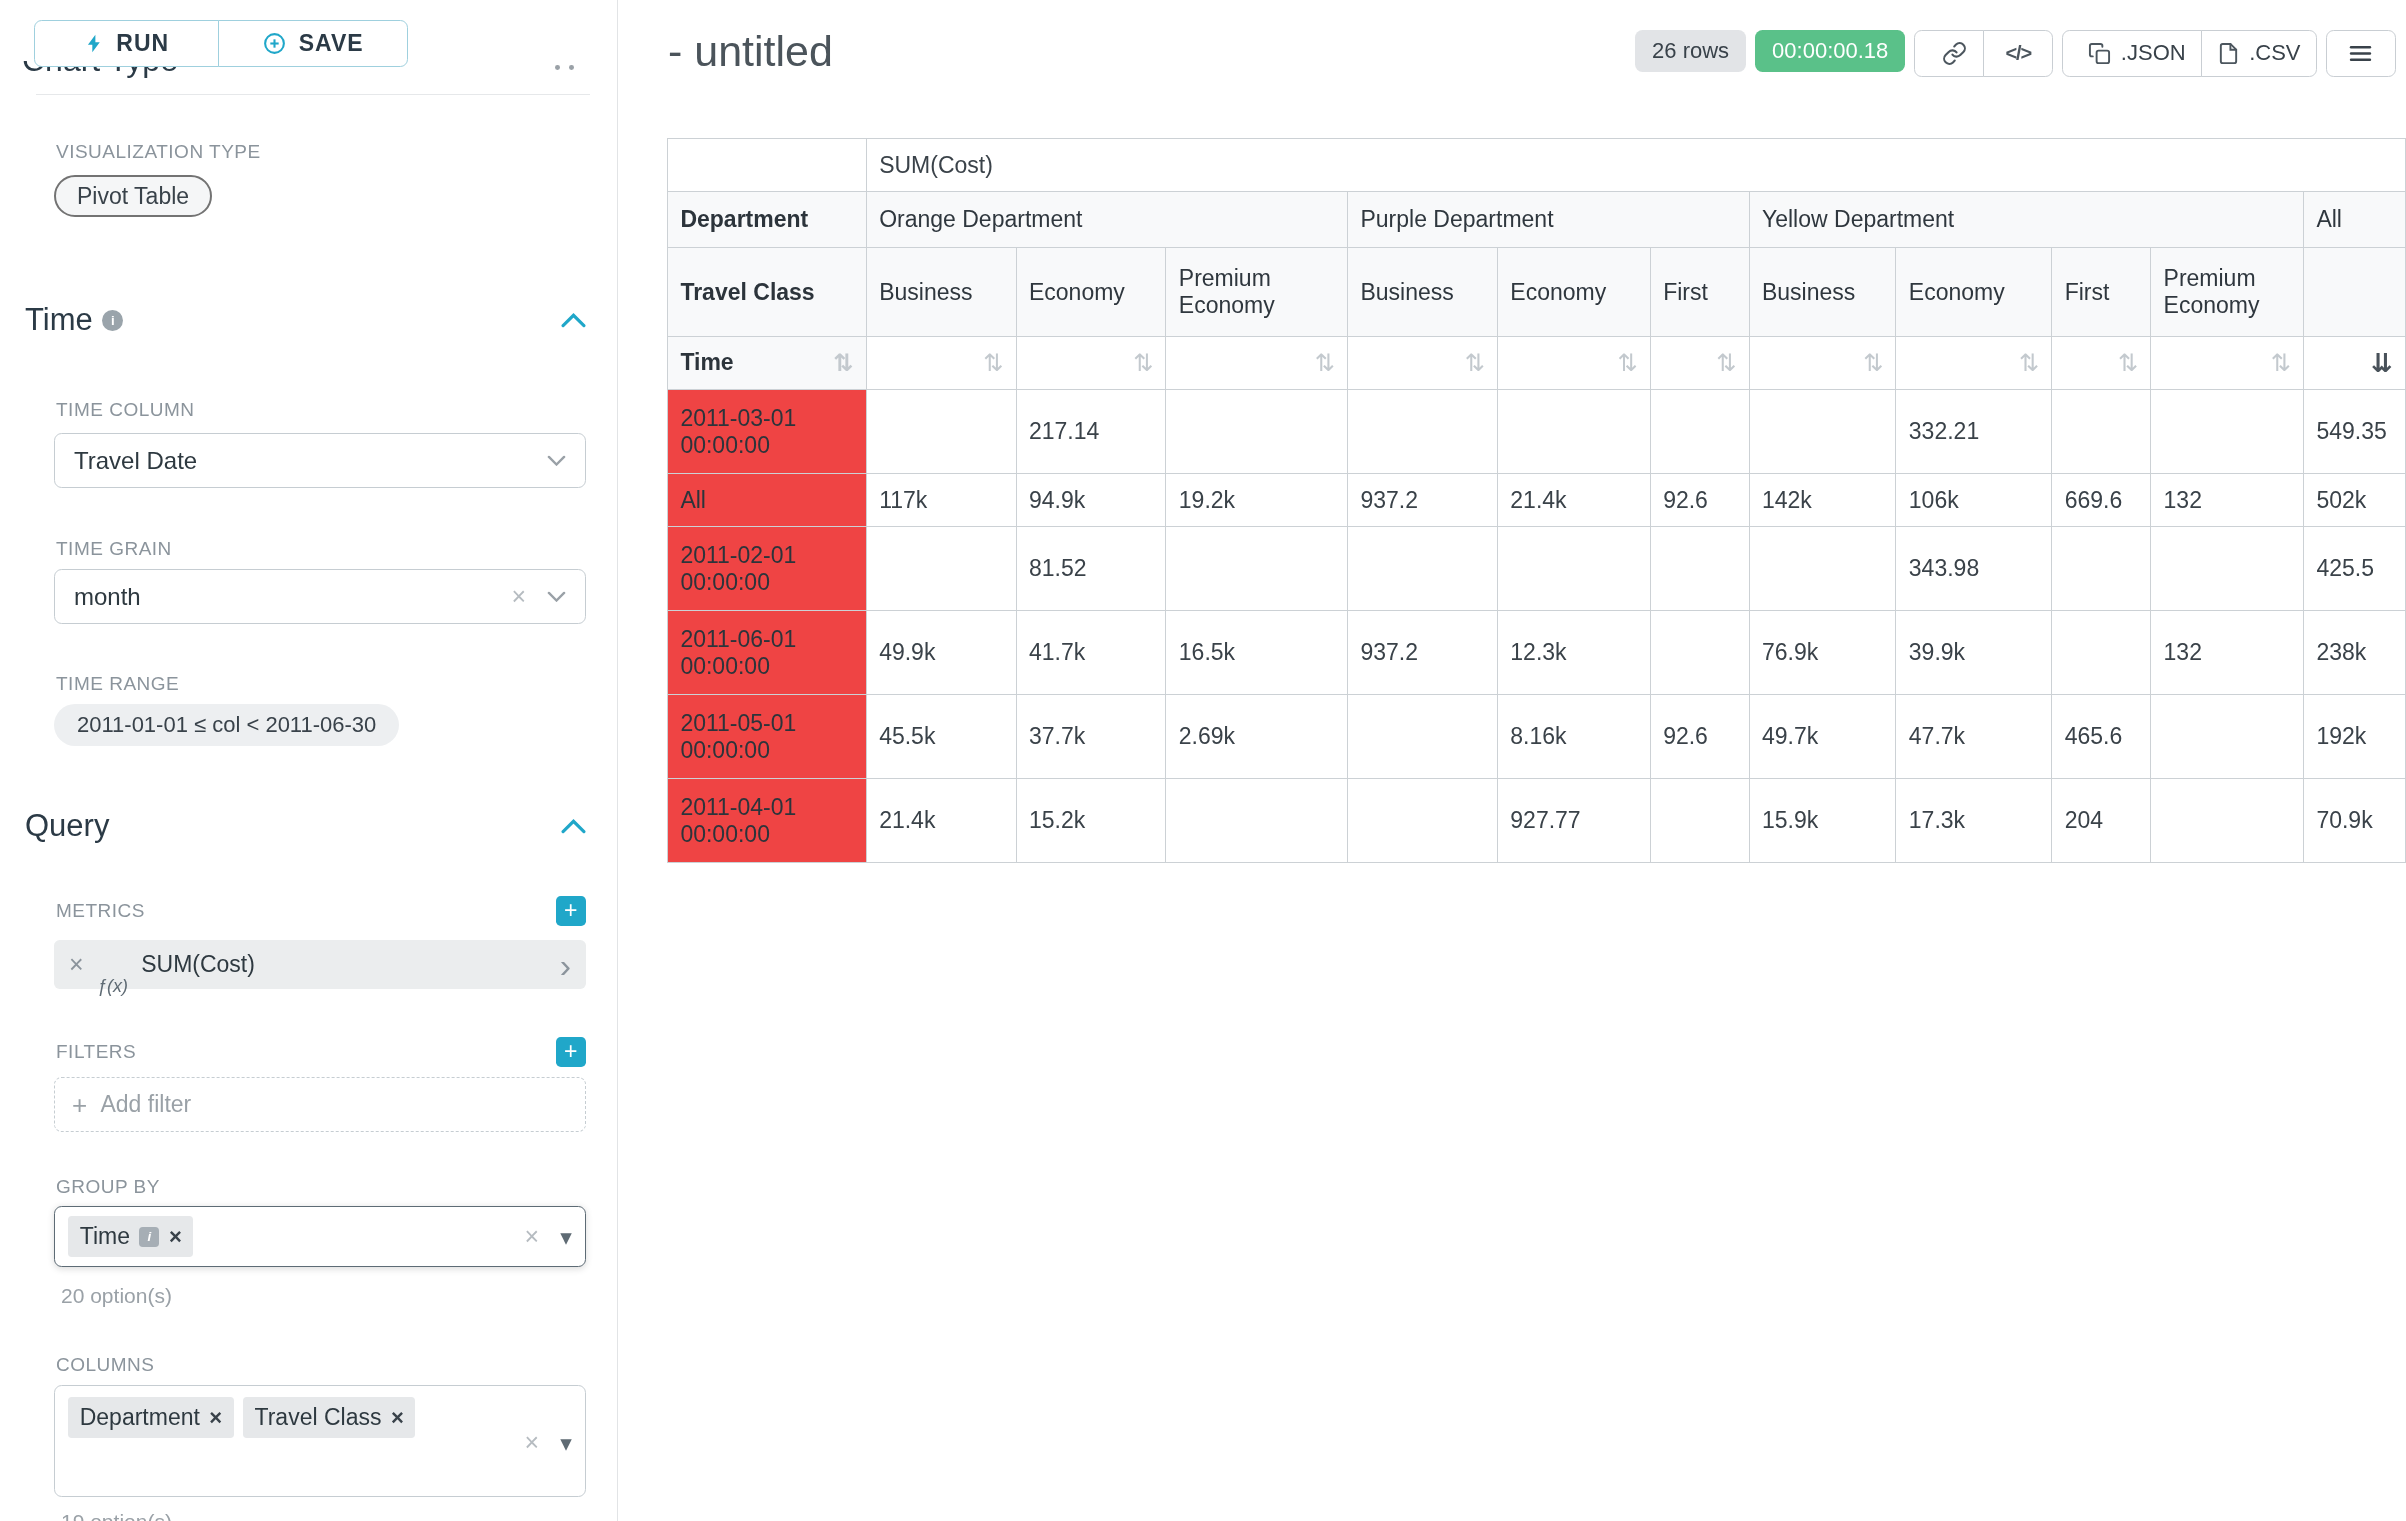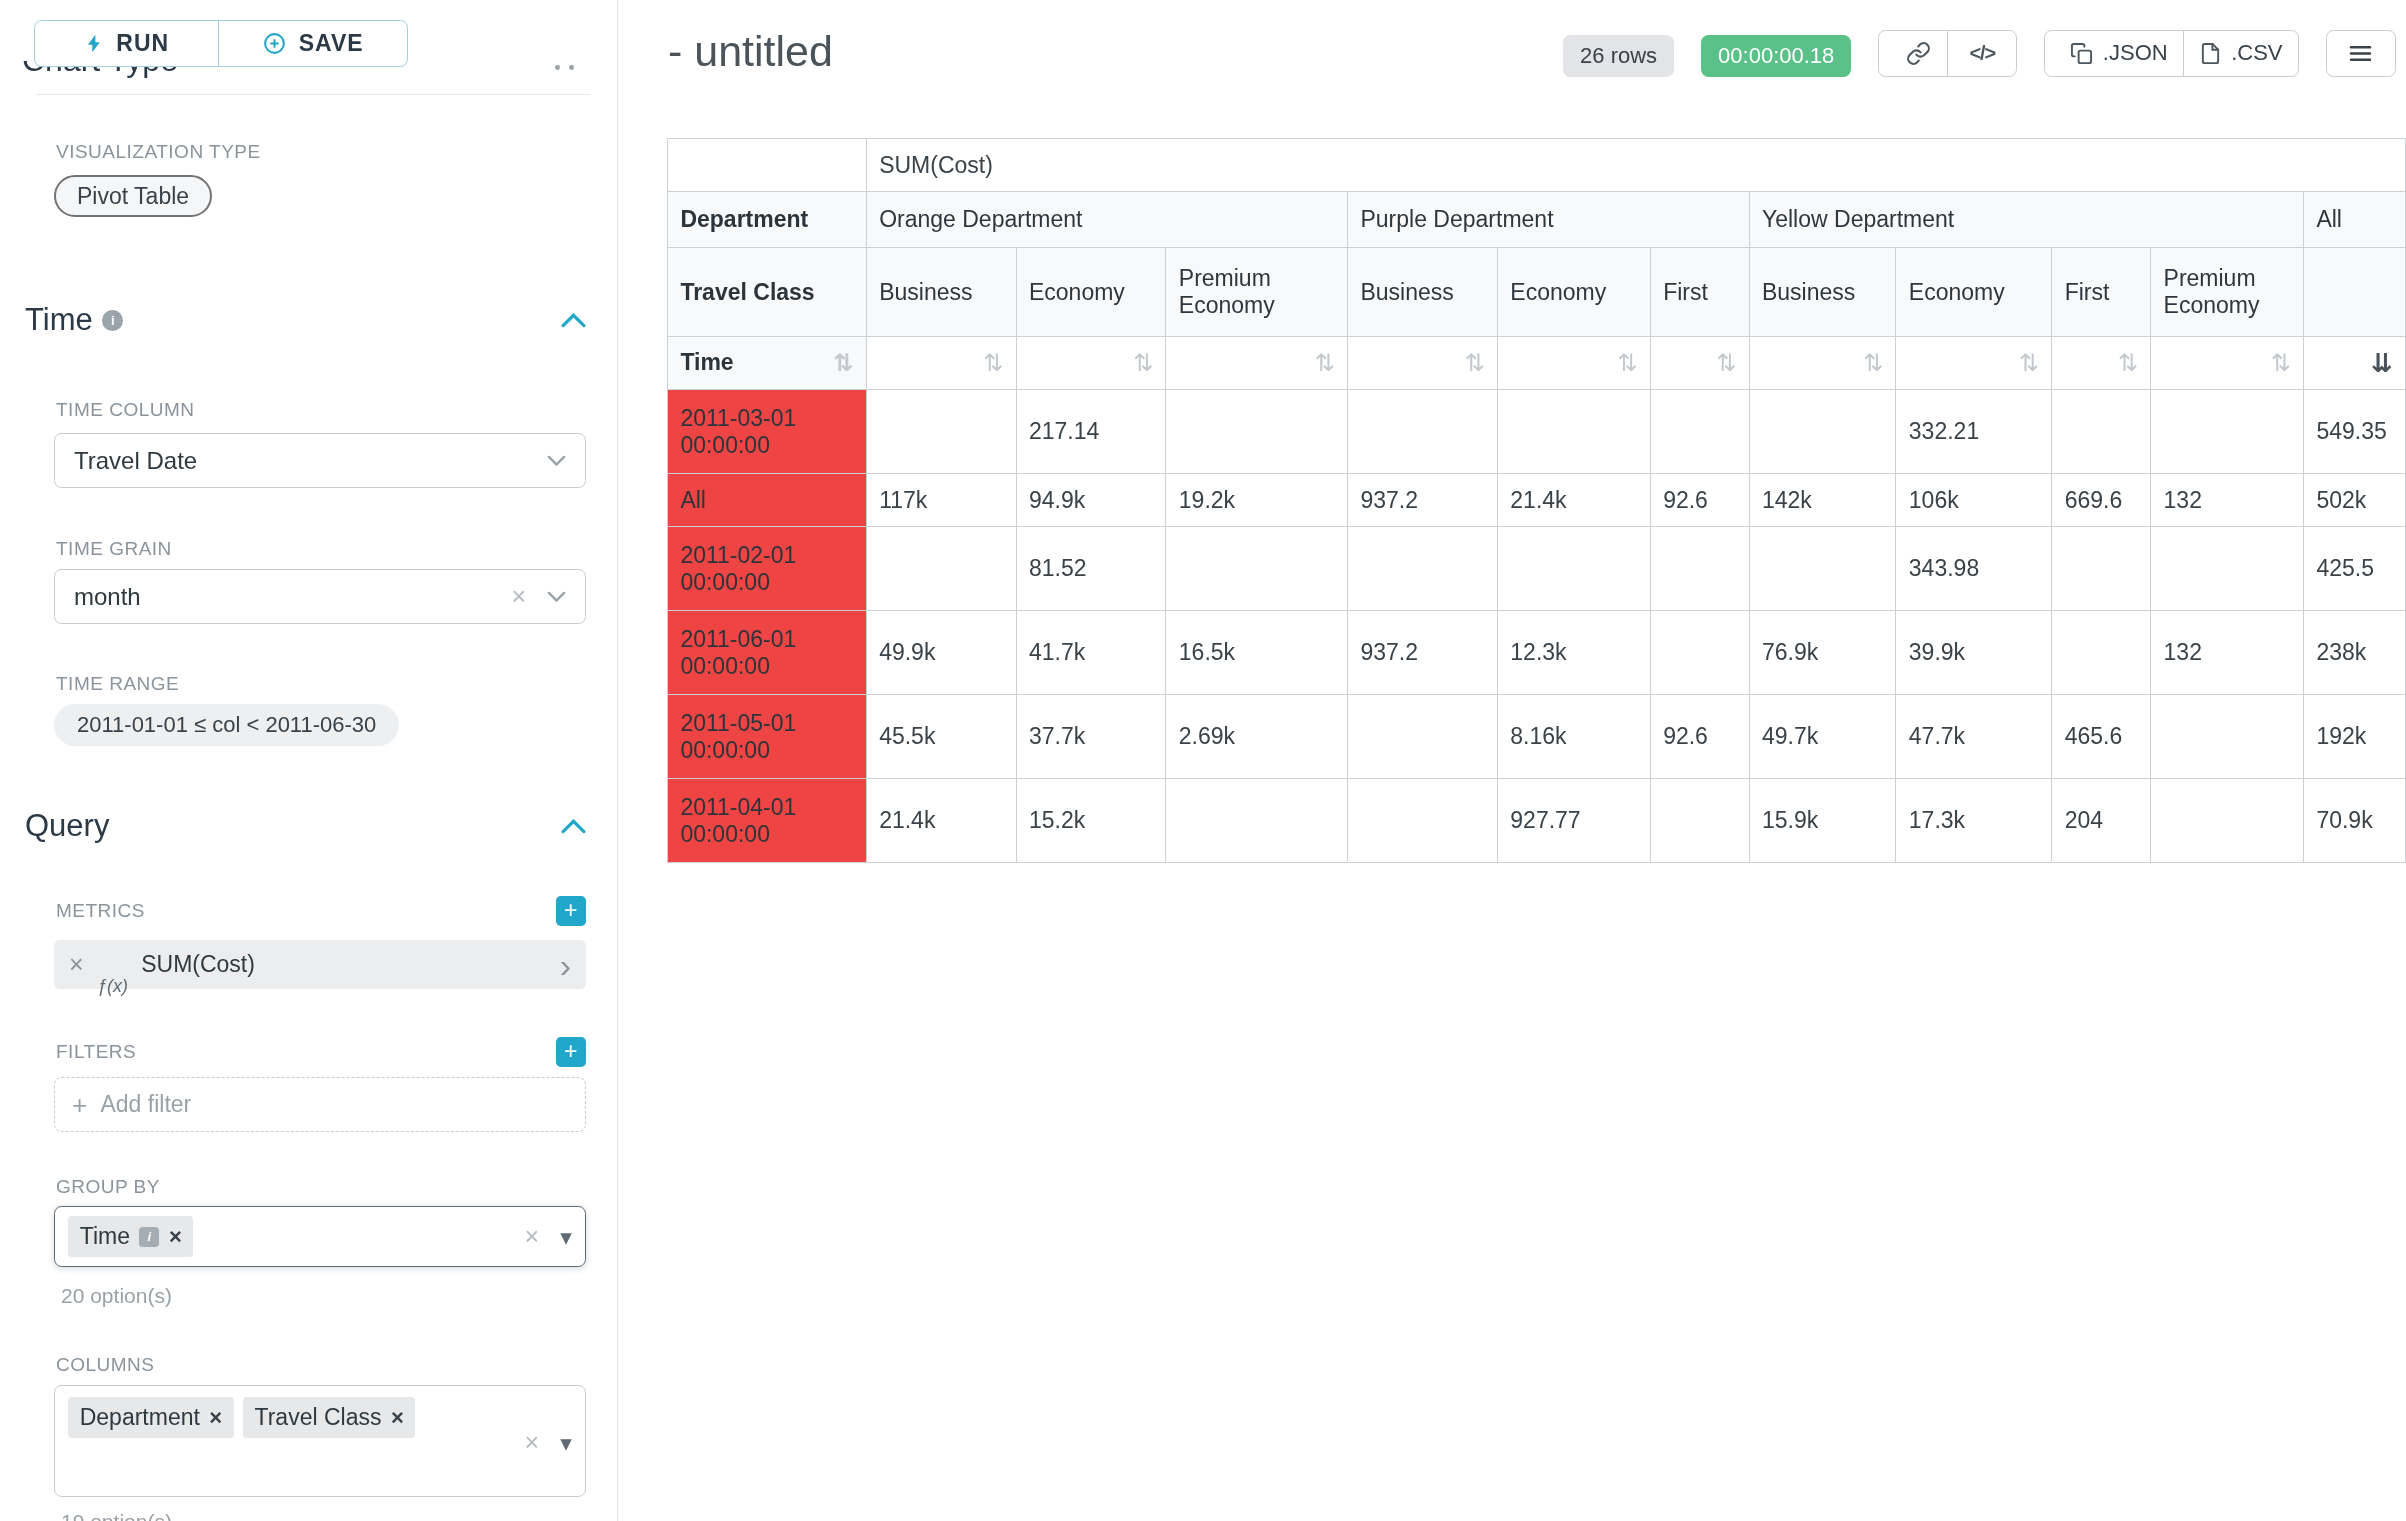--- a/index.html
+++ b/index.html
@@ -63,21 +63,21 @@
     display:inline-flex;align-items:center;justify-content:center;font-style:italic;}
   .tag-x{font-size:22px;color:#39424a;font-weight:700;cursor:pointer;}
 
   .cols-select{position:absolute;top:1385px;left:54px;width:532px;height:112px;border:1px solid #c6cdd2;
     border-radius:7.6px;background:#fff;padding:11.4px 13.3px;}
   .cols-select .right-icons{position:absolute;right:13.3px;top:42px;display:flex;align-items:center;}
 
   
   .main{position:absolute;left:618px;top:0;right:0;height:1522px;}
   .page-title{position:absolute;left:50px;top:27px;font-size:43px;color:#4b545b;font-weight:400;}
-  .header-cluster{position:absolute;right:10.5px;top:29.5px;display:flex;align-items:flex-end;gap:27px;margin-left:20px;}
+  .header-cluster{position:absolute;right:10.5px;top:29.5px;display:flex;align-items:flex-start;gap:9px;margin-left:20px;}
   .badge-rows{height:42px;padding:0 17px;background:#e2e4e7;border-radius:7.6px;font-size:22px;color:#39424a;
     display:flex;align-items:center;}
   .badge-timer{height:42px;padding:0 17px;background:#5ac189;border-radius:7.6px;font-size:22px;color:#fff;
     display:flex;align-items:center;}
   .btn-pair{display:flex;}
   .icon-btn{height:47px;min-width:70px;background:#fff;border:1px solid #c9ced3;display:flex;align-items:center;
     justify-content:center;gap:9.5px;font-size:22px;color:#39424a;cursor:pointer;padding:0 15px;font-family:inherit;}
   .btn-pair .icon-btn:first-child{border-radius:7.6px 0 0 7.6px;padding-left:25px;}
   .btn-pair .icon-btn:last-child{border-radius:0 7.6px 7.6px 0;margin-left:-1px;}
   .icon-btn.single{border-radius:7.6px;}

